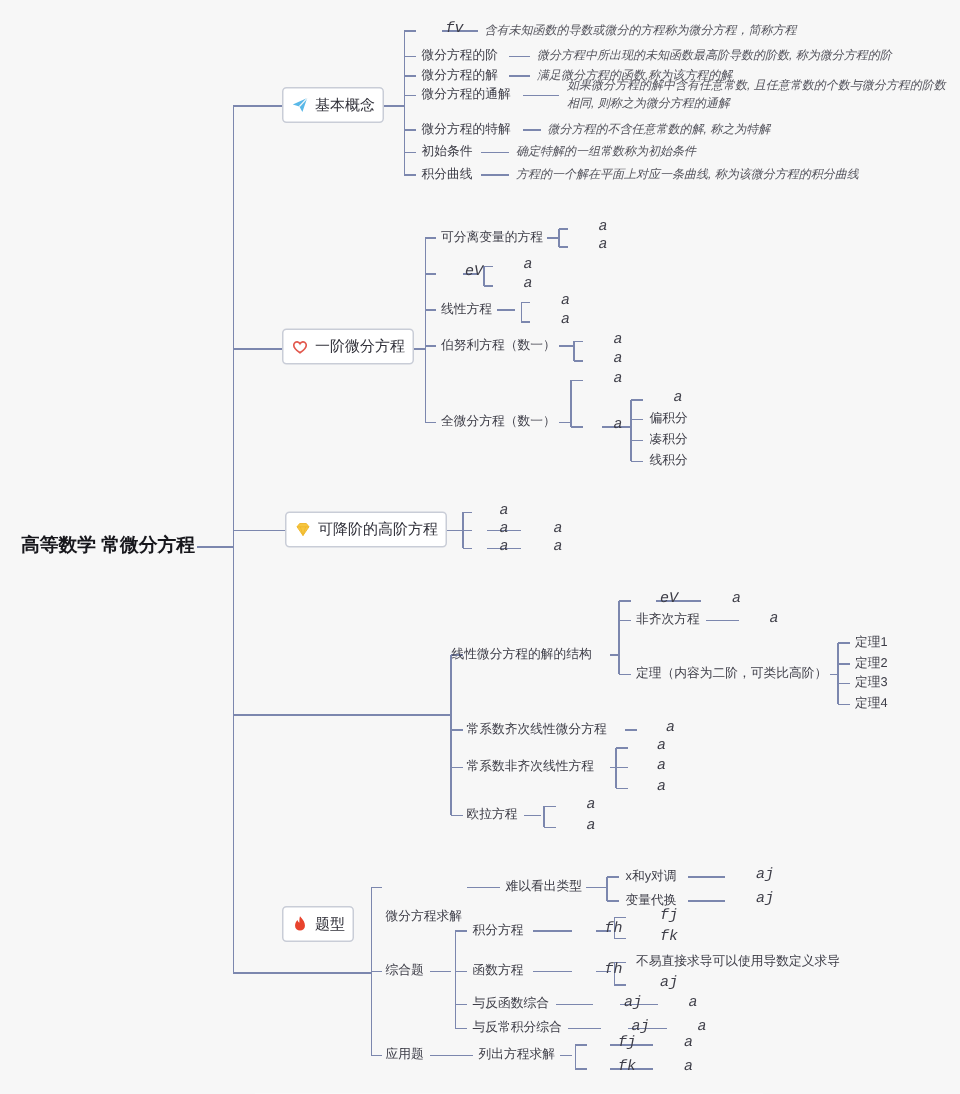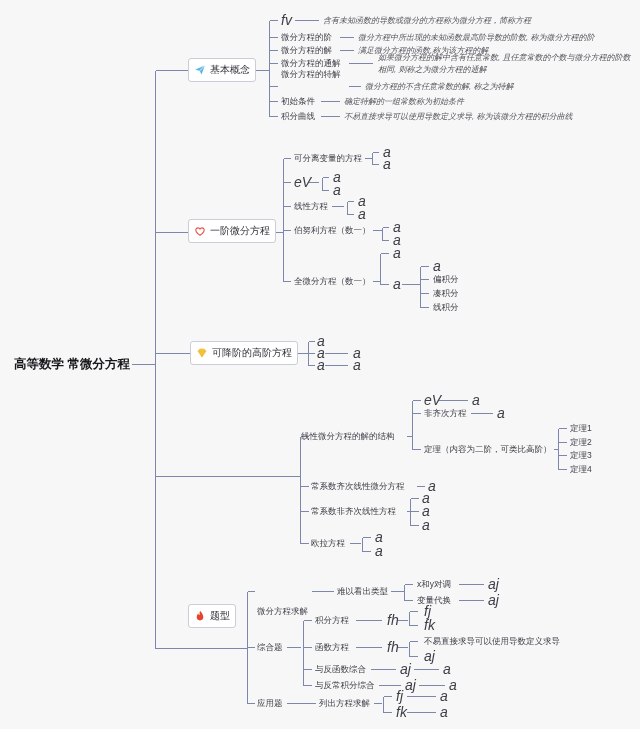--- a/index.html
+++ b/index.html
@@ -2,21 +2,21 @@
 <html><head>
 <meta charset="utf-8">
 <style>
   html,body{margin:0;padding:0;}
   body{font-family:"Liberation Sans",sans-serif;}
   #stage{position:relative;width:640px;height:729px;background:#f7f7f7;overflow:hidden;}
   #wires{position:absolute;left:0;top:0;width:640px;height:729px;}
   .node{position:absolute;white-space:nowrap;transform:translateY(-50%);line-height:11px;}
   .lbl{font-size:8.5px;color:#3d3d47;}
   .desc{font-size:8px;color:#54545d;font-style:italic;}
-  .sym{font-family:Liberation Sans, sans-serif;font-style:italic;font-size:14px;color:#3d3d47;}
+  .sym{font-family:Liberation Mono, monospace;font-style:italic;font-size:10px;color:#3d3d47;margin-left:16px;}
   .wrapdesc{white-space:normal;width:258px;line-height:11.5px;}
   .box{position:absolute;transform:translateY(-50%);display:flex;align-items:center;gap:4px;
        background:#ffffff;border:1px solid #c9cdd7;border-radius:3px;padding:4px 5px;
        font-size:10px;color:#2f2f38;white-space:nowrap;}
   .box svg{flex:0 0 auto;display:block;}
   .root{position:absolute;transform:translateY(-50%);font-size:12.5px;font-weight:bold;color:#17171c;white-space:nowrap;}
 </style>
 </head>
 <body>
 
@@ -63,26 +63,26 @@
   </div>
 
   <span class="node sym" style="left:281px;top:20px">fv</span>
   <span class="node desc" style="left:323px;top:20px">含有未知函数的导数或微分的方程称为微分方程，简称方程</span>
   <span class="node lbl" style="left:281px;top:37px">微分方程的阶</span>
   <span class="node desc" style="left:358px;top:37px">微分方程中所出现的未知函数最高阶导数的阶数, 称为微分方程的阶</span>
   <span class="node lbl" style="left:281px;top:50px">微分方程的解</span>
   <span class="node desc" style="left:358px;top:50px">满足微分方程的函数,称为该方程的解</span>
   <span class="node lbl" style="left:281px;top:63px">微分方程的通解</span>
   <span class="node desc wrapdesc" style="left:378px;top:63px">如果微分方程的解中含有任意常数, 且任意常数的个数与微分方程的阶数相同, 则称之为微分方程的通解</span>
-  <span class="node lbl" style="left:281px;top:74px">微分方程的特解</span>
+  <span class="node lbl" style="left:281px;top:86px">微分方程的特解</span>
   <span class="node desc" style="left:365px;top:86px">微分方程的不含任意常数的解, 称之为特解</span>
   <span class="node lbl" style="left:281px;top:101px">初始条件</span>
   <span class="node desc" style="left:344px;top:101px">确定特解的一组常数称为初始条件</span>
   <span class="node lbl" style="left:281px;top:116px">积分曲线</span>
-  <span class="node desc" style="left:344px;top:116px">不易直接求导可以使用导数定义求导, 称为该微分方程的积分曲线</span>
+  <span class="node desc" style="left:344px;top:116px">方程的一个解在平面上对应一条曲线, 称为该微分方程的积分曲线</span>
 
   <span class="node lbl" style="left:294px;top:158px">可分离变量的方程</span>
   <span class="node sym" style="left:383px;top:152px">a</span>
   <span class="node sym" style="left:383px;top:164px">a</span>
   <span class="node sym" style="left:294px;top:182px">eV</span>
   <span class="node sym" style="left:333px;top:177px">a</span>
   <span class="node sym" style="left:333px;top:190px">a</span>
   <span class="node lbl" style="left:294px;top:206px">线性方程</span>
   <span class="node sym" style="left:358px;top:201px">a</span>
   <span class="node sym" style="left:358px;top:214px">a</span>

